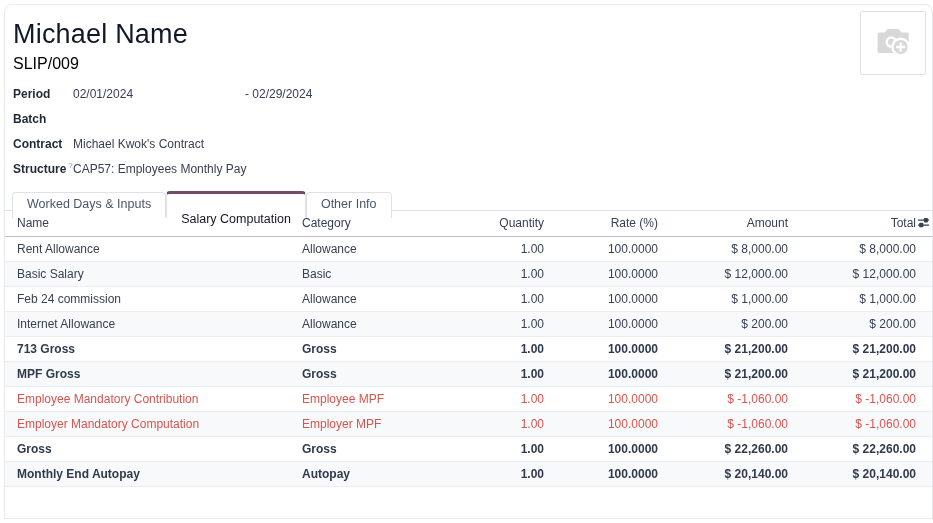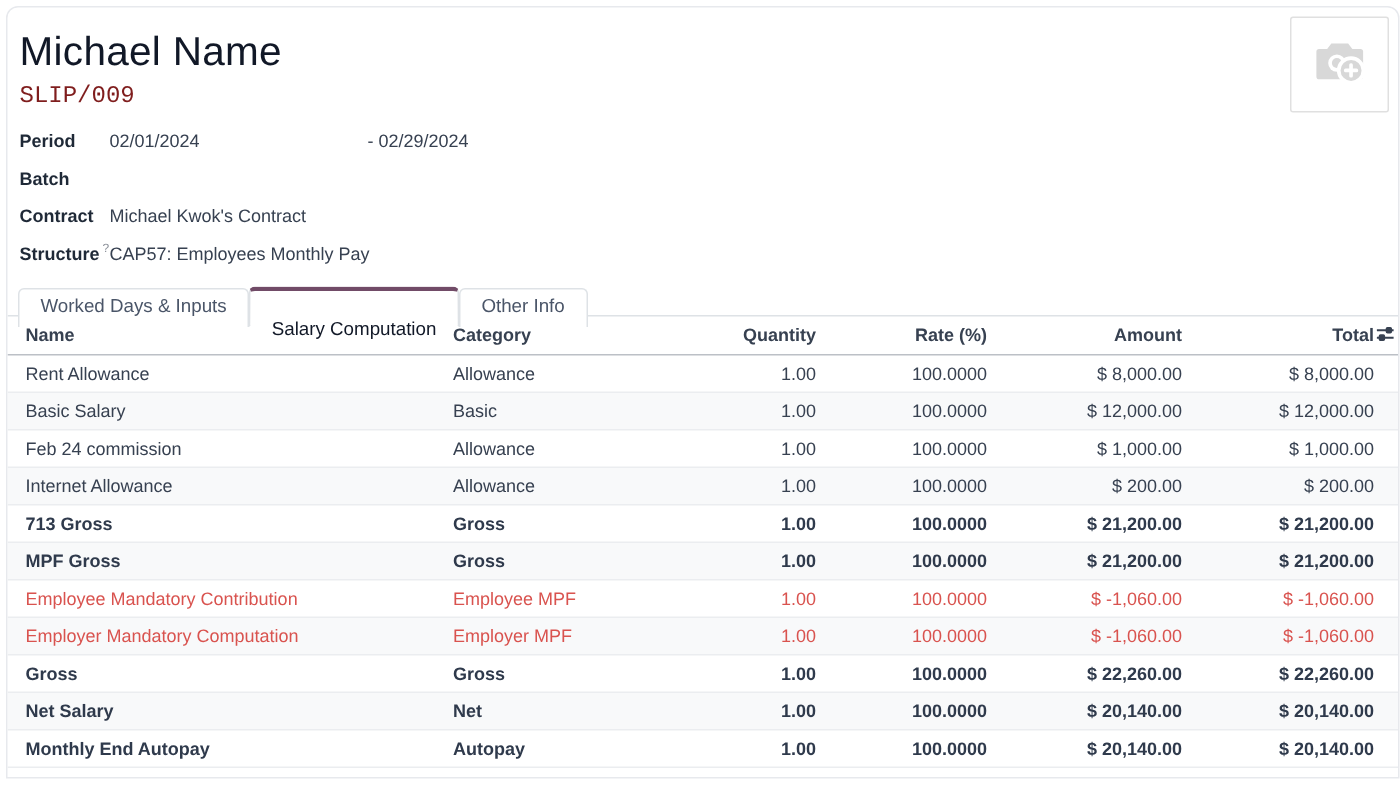--- a/index.html
+++ b/index.html
@@ -2,40 +2,40 @@
 <html><head>
 <meta charset="utf-8">
 <style>
   * { margin:0; padding:0; box-sizing:border-box; }
   html,body { width:933px; height:523px; background:#fff; font-family:"Liberation Sans", sans-serif; color:#374151; overflow:hidden; }
   .sheet { position:absolute; left:4px; top:4px; width:929px; height:515px; background:#fff; border:1px solid #e7e9ed; border-radius:8px 8px 0 0; overflow:hidden; }
 
   
   .head { padding:12px 8px 0 8px; position:relative; }
   .title { font-size:27px; font-weight:500; color:#111827; letter-spacing:.2px; line-height:34px; }
-  .slip { font-size:16px; color:#7f1d1d; margin-top:4px; margin-bottom:8px;font-family:Liberation Mono, monospace; }
+  .slip { font-size:16px; color:#000000; margin-top:4px; margin-bottom:8px; }
   .fields { margin-top:4px; }
   .frow { display:flex; align-items:center; height:25px; font-size:12px; }
   .flabel { width:60px; font-weight:700; color:#1f2937; }
   .fval { color:#374151; }
   .fval.from { width:172px; }
   .sup-q { font-size:8px; color:#8a8f98; vertical-align:super; margin-left:2px; font-weight:400; }
 
   
   .photo { position:absolute; top:6px; right:6px; width:66px; height:64px; border:1px solid #e0e0e0; border-radius:2px; background:#fff; display:flex; align-items:center; justify-content:center; cursor:pointer; }
 
   
   .tabbar { display:flex; align-items:flex-end; padding-left:7px; border-bottom:1px solid #dee2e6; margin-top:4px; height:26px; }
   .tab { font-size:12.5px; color:#4a5568; background:#fff; border:1px solid #dee2e6; border-bottom:none; border-radius:4px 4px 0 0; padding:4px 14px 5px; margin-right:0; position:relative; top:8px; cursor:pointer; height:26px; }
   .tab.active { border-top:3px solid #714B67; padding-top:18px; color:#111827; font-weight:500; border-bottom:1px solid #fff; }
 
   
   table { width:100%; border-collapse:collapse; table-layout:fixed; }
   th, td { font-size:12px; height:25px; padding:0 6px; white-space:nowrap; overflow:hidden; }
-  thead th { font-weight:700; color:#374151; border-bottom:1px solid #bcc0c6; text-align:left; height:25px; position:relative; }
+  thead th { font-weight:400; color:#374151; border-bottom:1px solid #bcc0c6; text-align:left; height:25px; position:relative; }
   .col-name { width:285px; padding-left:12px; }
   .col-cat { width:166px; padding-left:12px; }
   .col-qty { width:94px; text-align:right; }
   .col-rate { width:114px; text-align:right; }
   .col-amount { width:130px; text-align:right; }
   .col-total { width:139px; text-align:right; padding-right:17px; }
   tbody tr { border-bottom:1px solid #ebedf0; }
   tbody tr:nth-child(even) { background:#f8f9fa; }
   tbody td { color:#374151; cursor:pointer; }
   tr.style-bold td { font-weight:700; color:#2f3a4c; }
@@ -189,33 +189,25 @@
 
     <tr class="style-bold">
       <td class="col-name">Gross</td>
       <td class="col-cat">Gross</td>
       <td class="col-qty">1.00</td>
       <td class="col-rate">100.0000</td>
       <td class="col-amount">$ 22,260.00</td>
       <td class="col-total">$ 22,260.00</td>
     </tr>
 
-    <tr class="style-bold">
-      <td class="col-name">Net Salary</td>
-      <td class="col-cat">Net</td>
+
+    <tr class="style-bold">
+      <td class="col-name">Monthly End Autopay</td>
+      <td class="col-cat">Autopay</td>
       <td class="col-qty">1.00</td>
       <td class="col-rate">100.0000</td>
       <td class="col-amount">$ 20,140.00</td>
       <td class="col-total">$ 20,140.00</td>
     </tr>
-
-    <tr class="style-bold">
-      <td class="col-name">Monthly End Autopay</td>
-      <td class="col-cat">Autopay</td>
-      <td class="col-qty">1.00</td>
-      <td class="col-rate">100.0000</td>
-      <td class="col-amount">$ 20,140.00</td>
-      <td class="col-total">$ 20,140.00</td>
-    </tr>
   </tbody>
   </table>
 
 </div>
 
 </body></html>

